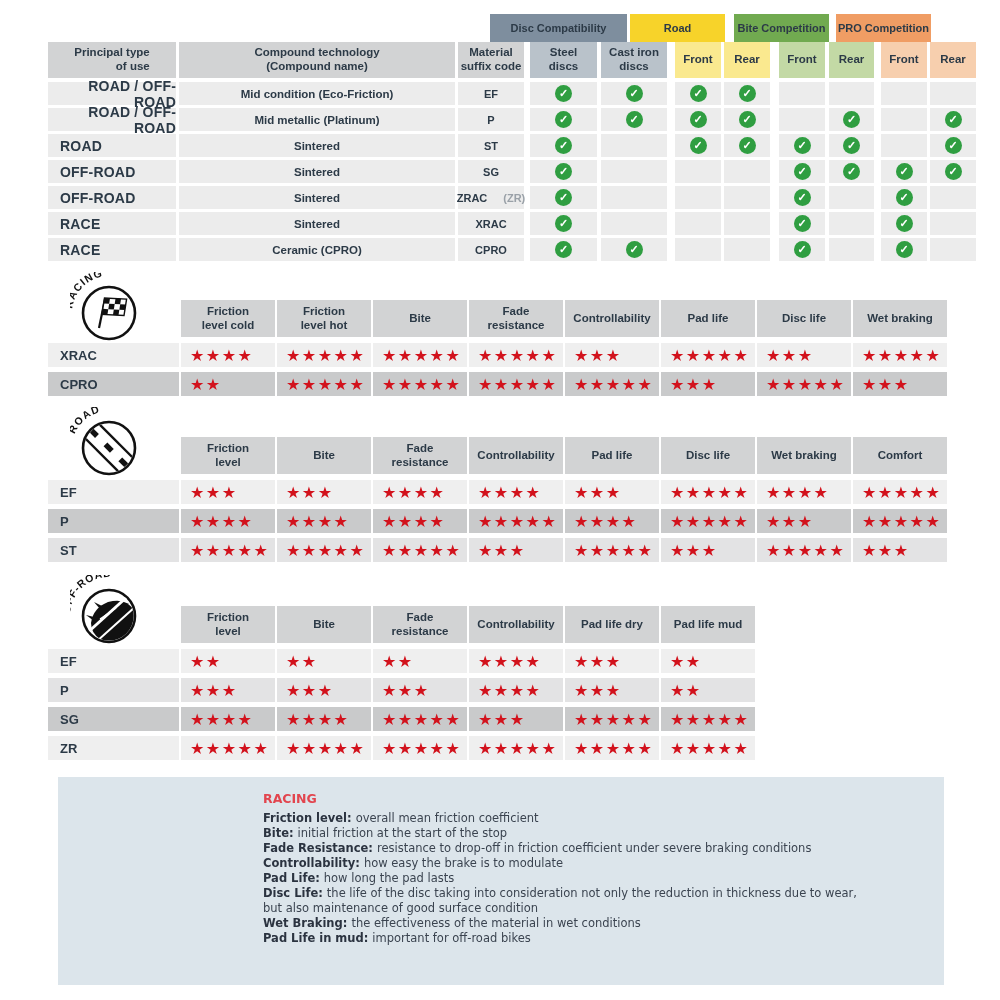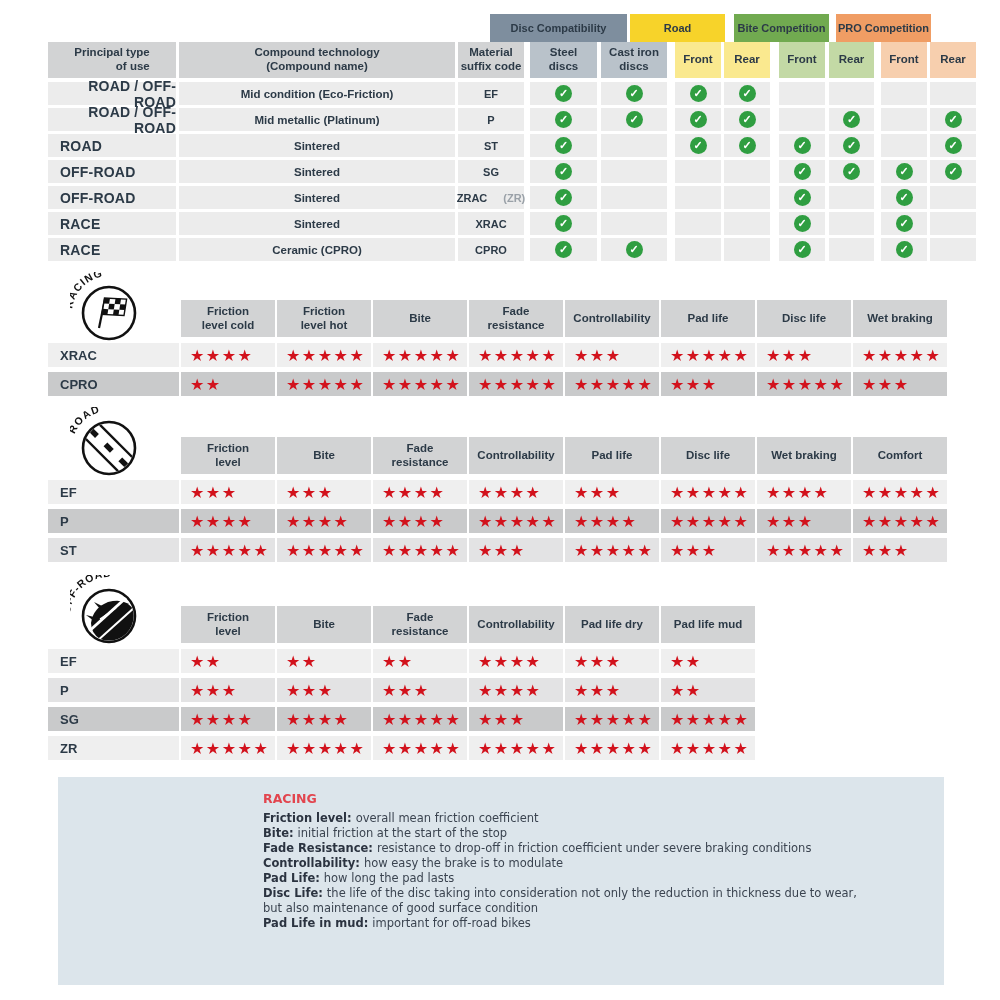--- a/index.html
+++ b/index.html
@@ -479,17 +479,18 @@
   <div id="legend">
     <div id="legend-title">RACING</div>
     <div>
         <div class="litem"><span class="lterm">Friction level: </span><span>overall mean friction coefficient</span></div>
         <div class="litem"><span class="lterm">Bite: </span><span>initial friction at the start of the stop</span></div>
         <div class="litem"><span class="lterm">Fade Resistance: </span><span>resistance to drop-off in friction coefficient under severe braking conditions</span></div>
         <div class="litem"><span class="lterm">Controllability: </span><span>how easy the brake is to modulate</span></div>
         <div class="litem"><span class="lterm">Pad Life: </span><span>how long the pad lasts</span></div>
         <div class="litem"><span class="lterm">Disc Life: </span><span>the life of the disc taking into consideration not only the reduction in thickness due to wear,</span></div>
         <div class="litem"><span>but also maintenance of good surface condition</span></div>
+        <div class="litem"><span class="lterm">Wet Braking: </span><span>the effectiveness of the material in wet conditions</span></div>
         <div class="litem"><span class="lterm">Pad Life in mud: </span><span>important for off-road bikes</span></div>
       </div>
   </div>
 
 </div>
 
 </body></html>

